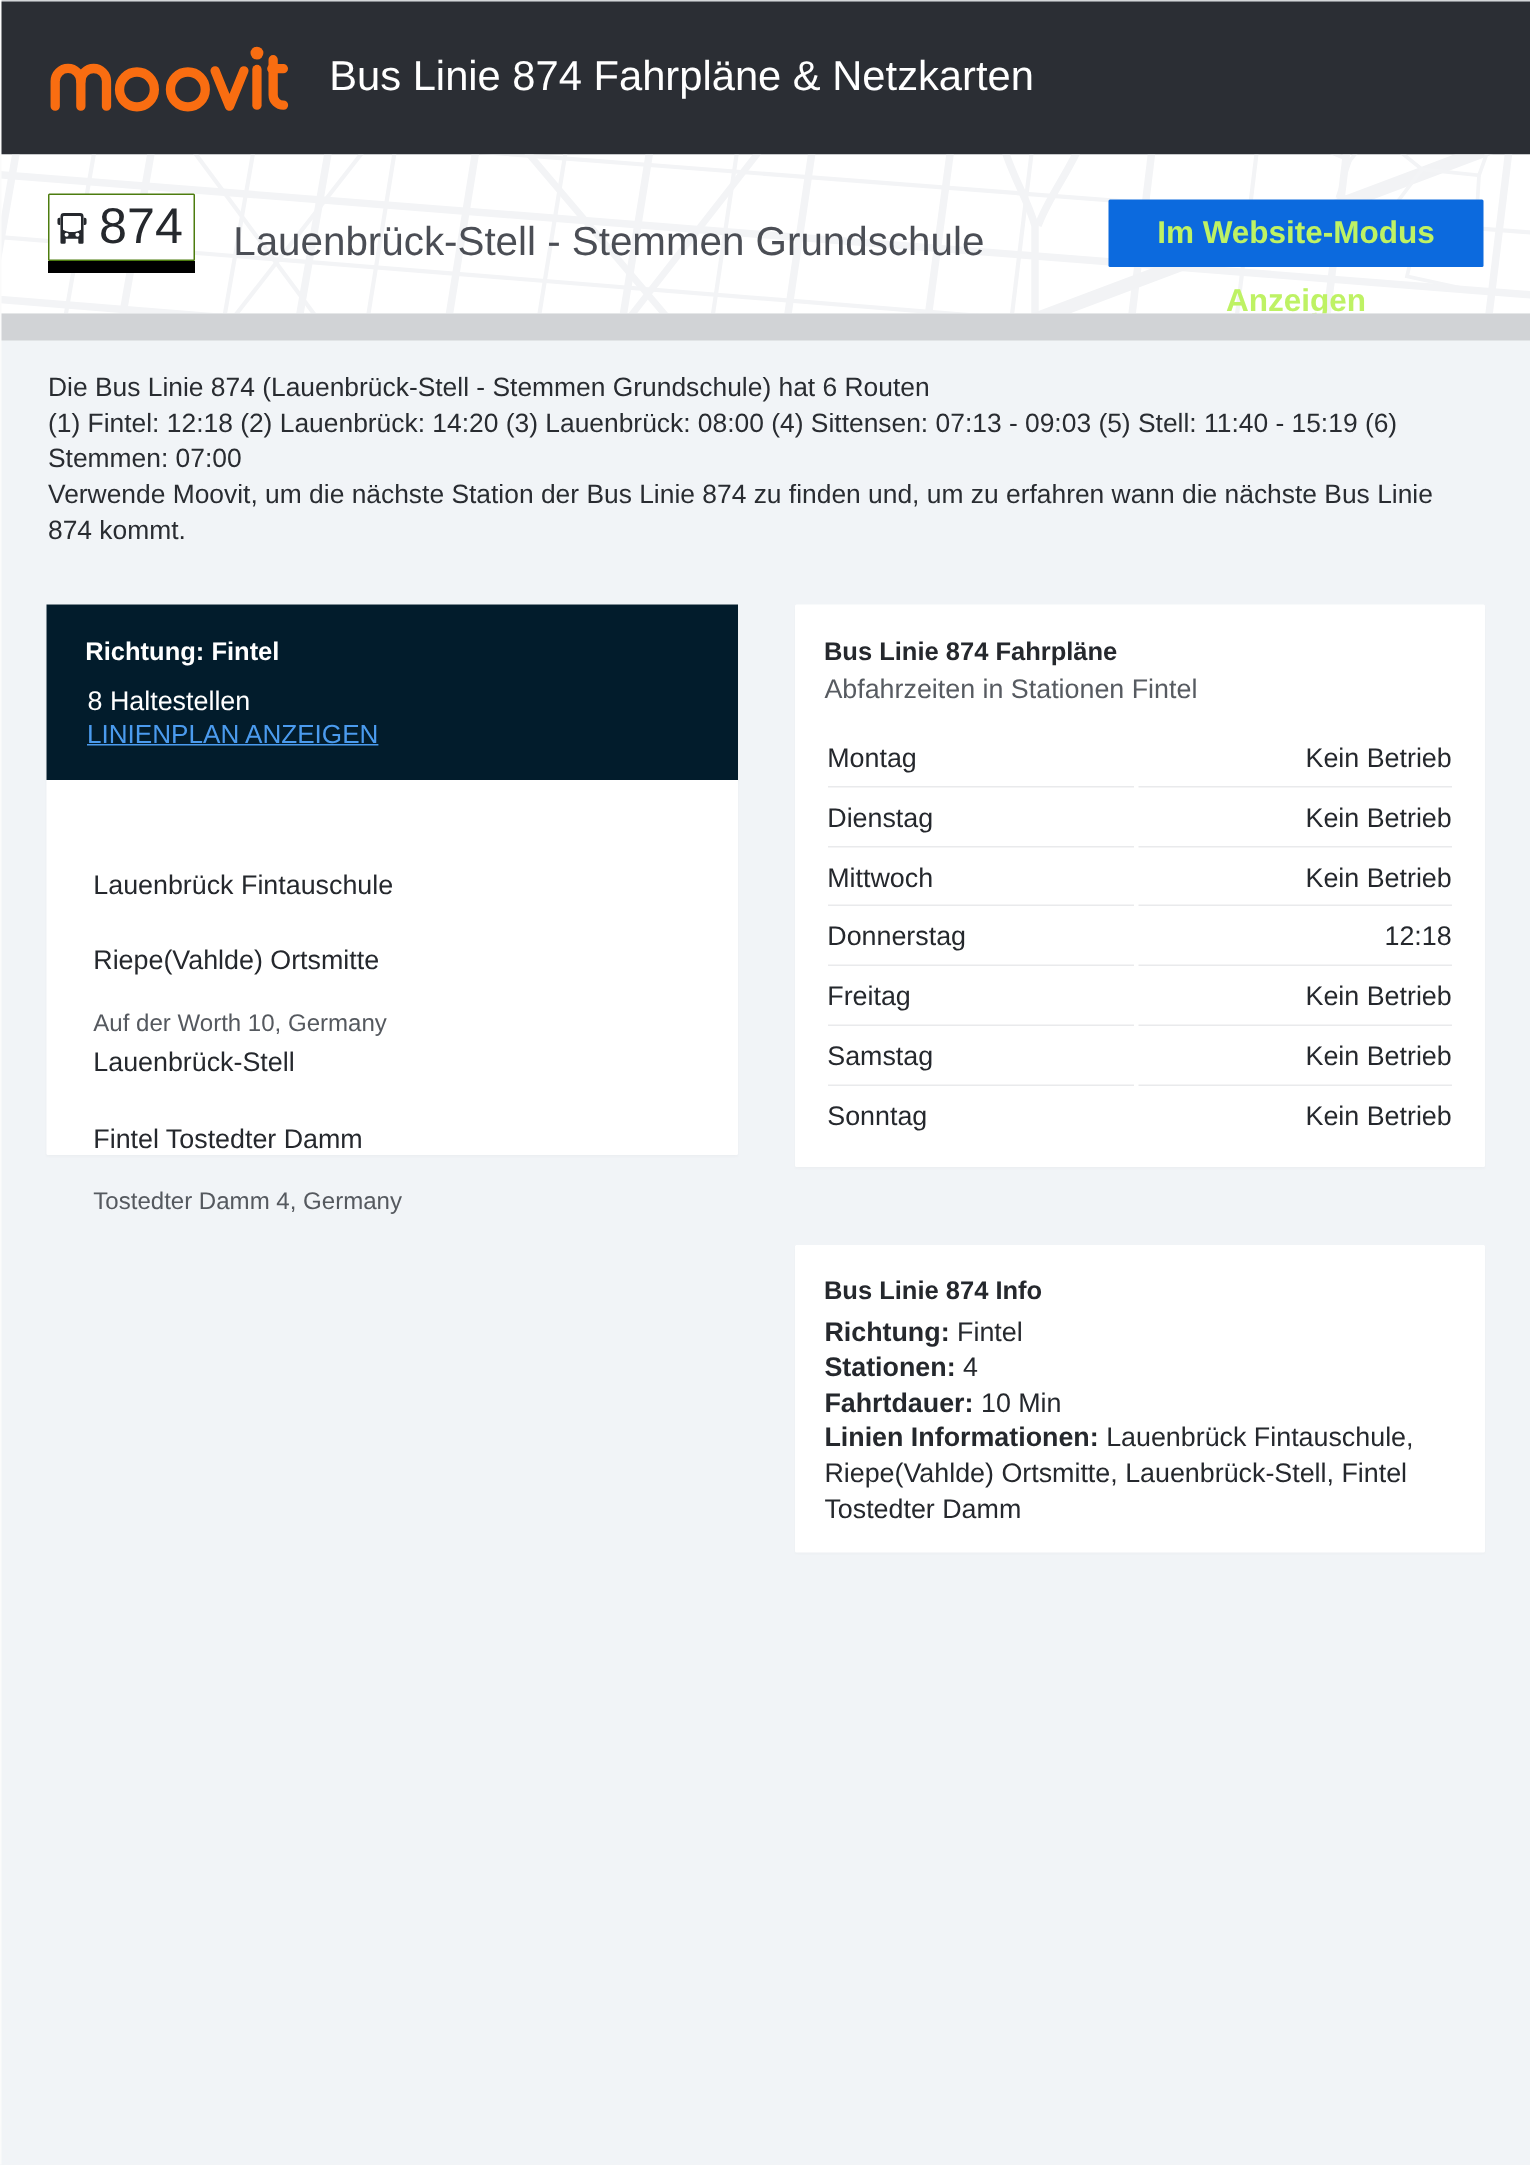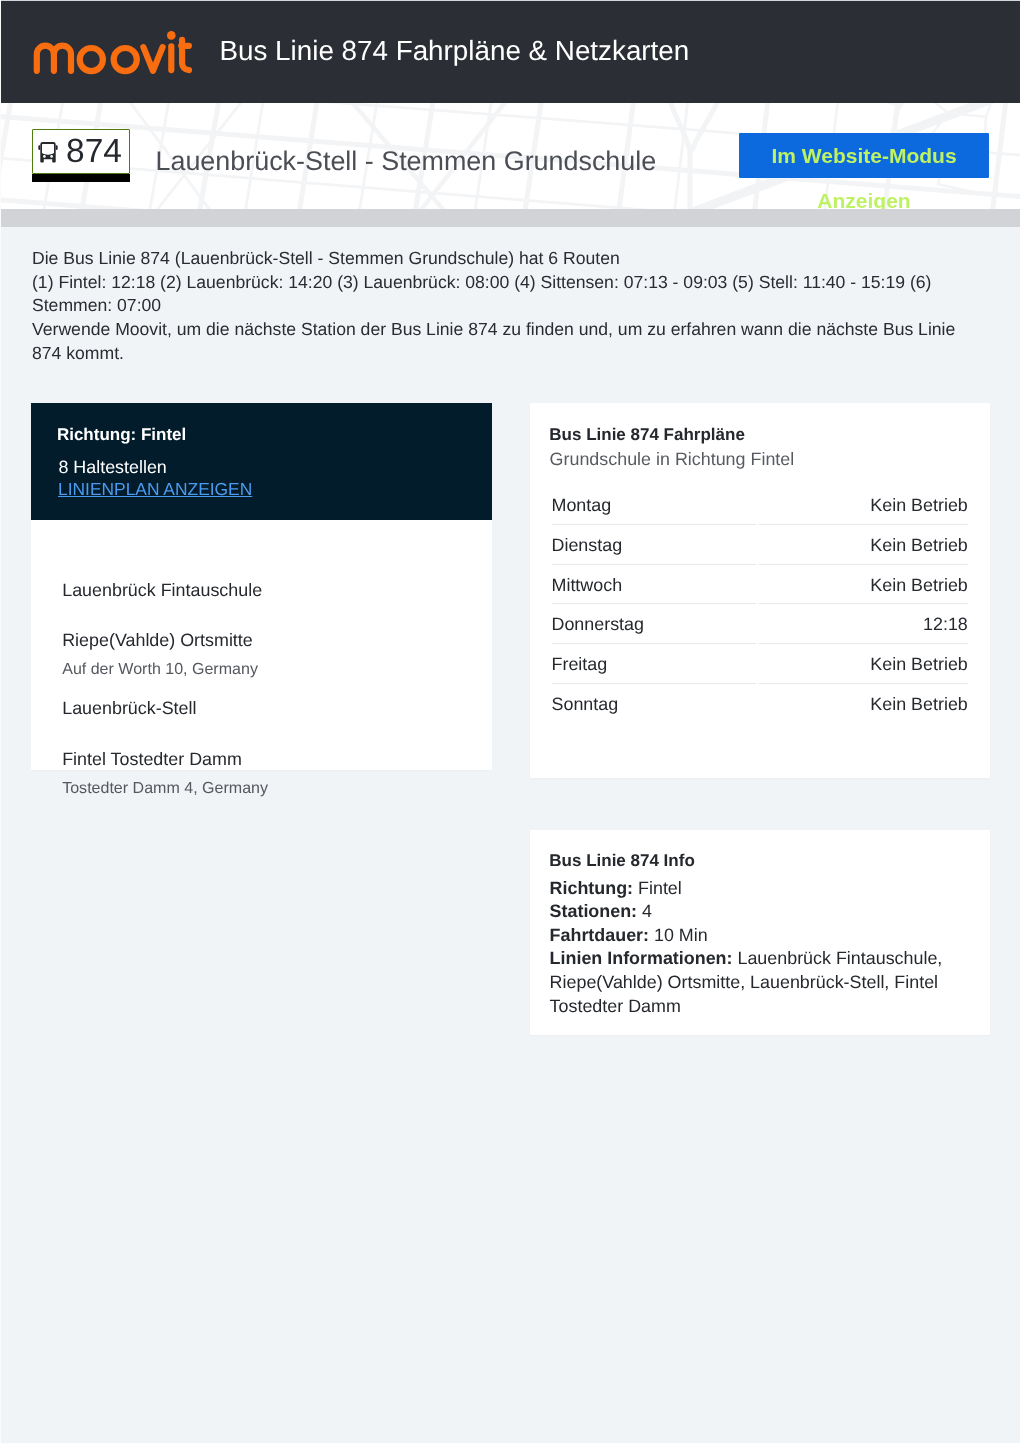--- a/index.html
+++ b/index.html
@@ -81,21 +81,21 @@
     box-shadow: 0 1px 2px rgba(16,24,40,0.025);
   }
   .dir-card { position:absolute; left:31px; top:403px; width:461px; height:367px; }
   .dir-head { background:#021c2c; color:#fff; height:117px; padding:0 26px 0 27px; position:relative; }
   .dir-head-title { position:absolute; left:25.9px; top:21.5px; font-size:17px; font-weight:700; line-height:20px; }
   .dir-head-sub { position:absolute; left:27.4px; top:54px; font-size:17.9px; font-weight:400; line-height:20px; }
   .dir-head-link { position:absolute; left:27px; top:76px; font-size:17.4px; color:#4b9bee; text-decoration:underline; line-height:20px; }
   .stops { position:relative; padding:0; }
   .stop { position:absolute; left:31.2px; }
   .stop-name { font-size:17.9px; color:#25282d; line-height:22px; white-space:nowrap;margin-top:36px; }
-  .stop-addr { font-size:16.05px; color:#55595f; line-height:22px; white-space:nowrap; margin-top:7px; }
+  .stop-addr { font-size:16.05px; color:#55595f; line-height:22px; white-space:nowrap; margin-top:20px; }
 
   .sched-card { position:absolute; left:530px; top:403px; width:460px; height:375px; padding:0; }
   .sched-title { position:absolute; left:19.3px; top:21.5px; font-size:17px; font-weight:700; color:#25282d; line-height:20px; }
   .sched-sub { position:absolute; left:19.6px; top:45.5px; font-size:17.9px; color:#575b61; line-height:20px; }
   .sched-table { position:absolute; left:21.5px; top:82px; width:416.3px; border-collapse:separate; border-spacing:0; }
   .sched-table td { font-size:17.9px; color:#25282d; padding:10px 0 8.8px 0; line-height:20px; vertical-align:top; border-bottom:1px solid #e9eaec; }
   .sched-table tr:last-child td { border-bottom:none; }
   .sched-table td.day { width:205.2px; }
   .sched-table td.gap { width:2.5px; border-bottom:none !important; padding:0; }
   .sched-table td.time { text-align:right; width:209.8px; }
@@ -236,21 +236,21 @@
         </div>
         <div class="stop" style="top: 191.6px;">
           <div class="stop-name">Fintel Tostedter Damm</div>
           <div class="stop-addr">Tostedter Damm 4, Germany</div>
         </div>
       </div>
   </div>
 
   <div class="card sched-card">
     <div class="sched-title">Bus Linie 874 Fahrpläne</div>
-    <div class="sched-sub">Grundschule in Richtung Fintel</div>
+    <div class="sched-sub">Abfahrzeiten in Stationen Fintel</div>
     <table class="sched-table">
         <tbody>
           <tr>
             <td class="day">Montag</td>
             <td class="gap"></td>
             <td class="time">Kein Betrieb</td>
           </tr>
           <tr>
             <td class="day">Dienstag</td>
             <td class="gap"></td>
@@ -261,20 +261,25 @@
             <td class="gap"></td>
             <td class="time">Kein Betrieb</td>
           </tr>
           <tr>
             <td class="day">Donnerstag</td>
             <td class="gap"></td>
             <td class="time">12:18</td>
           </tr>
           <tr>
             <td class="day">Freitag</td>
+            <td class="gap"></td>
+            <td class="time">Kein Betrieb</td>
+          </tr>
+          <tr>
+            <td class="day">Samstag</td>
             <td class="gap"></td>
             <td class="time">Kein Betrieb</td>
           </tr>
           <tr>
             <td class="day">Sonntag</td>
             <td class="gap"></td>
             <td class="time">Kein Betrieb</td>
           </tr>
         </tbody>
       </table>

